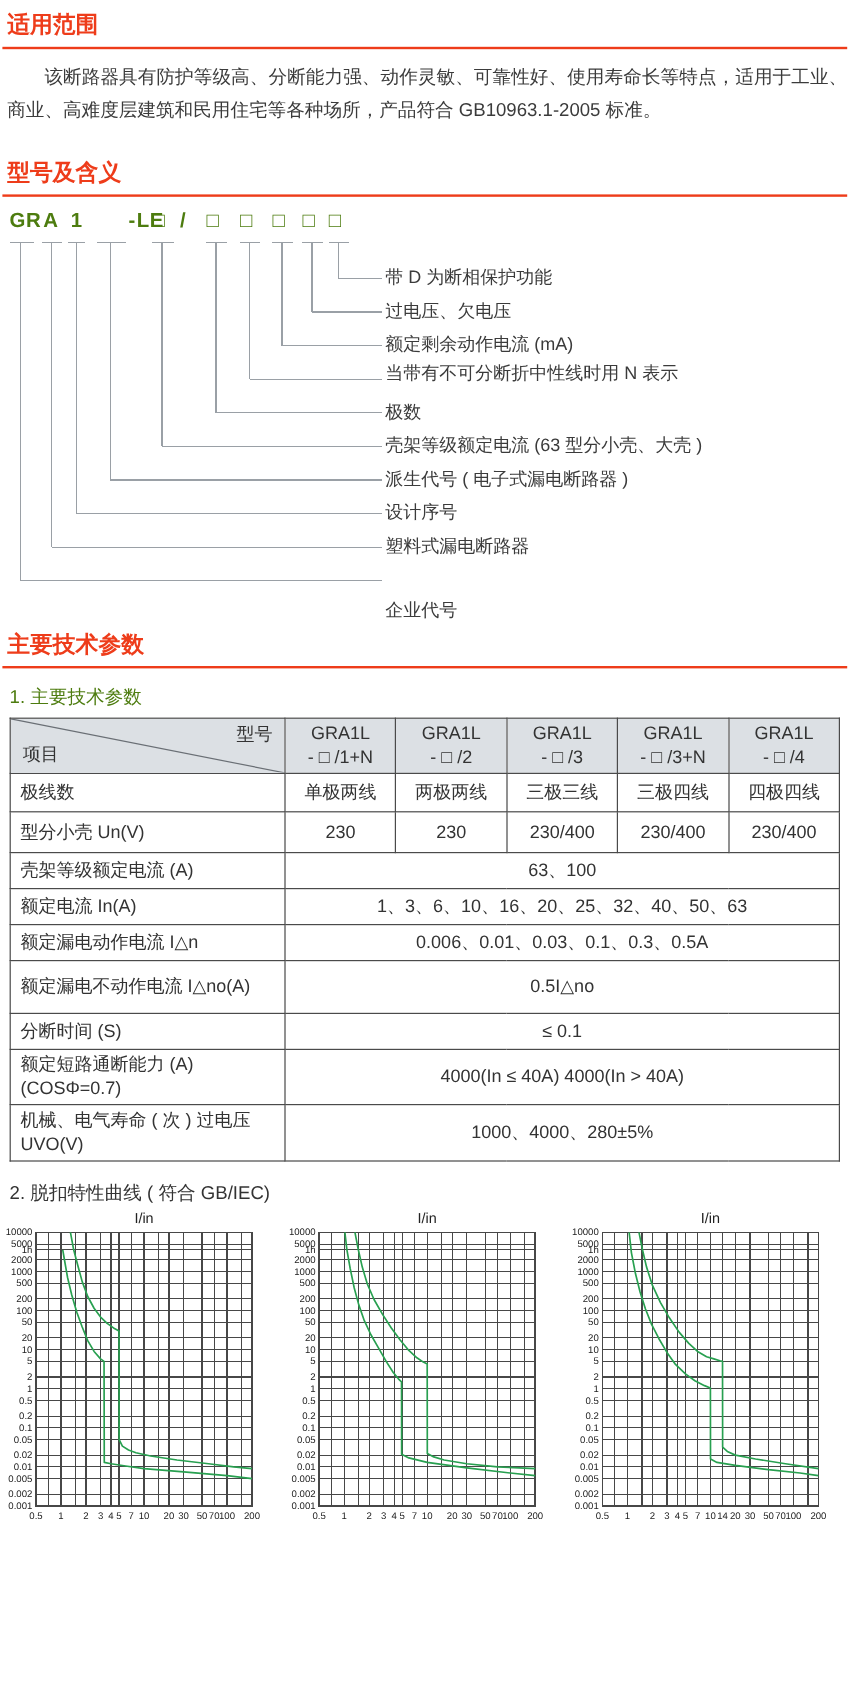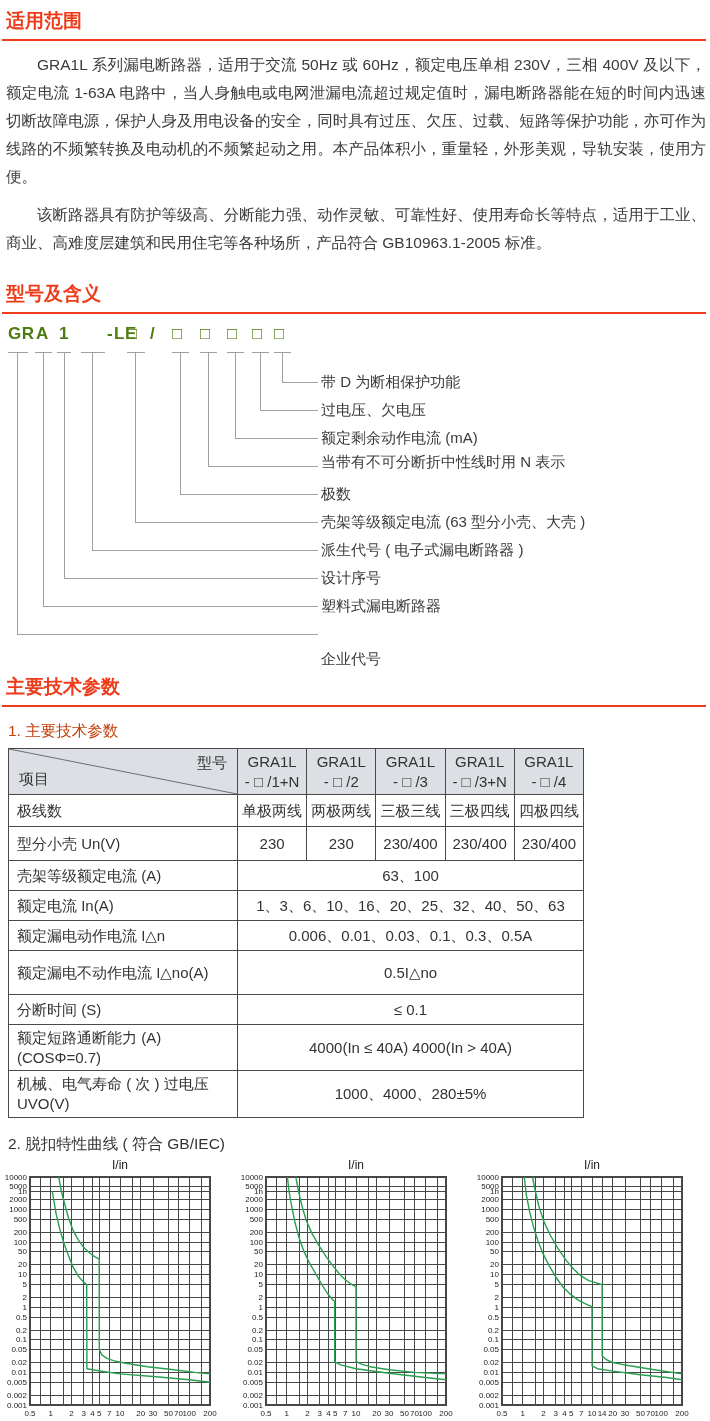--- a/index.html
+++ b/index.html
@@ -46,26 +46,26 @@
     letter-spacing:0.5px;
   }
   .model-label{
     position:absolute;left:313px;
     font-size:15px;color:var(--ink);
     white-space:nowrap;line-height:20px;
   }
   
   .tbl-caption{
     margin:14px 0 6px 8px;
-    font-size:15.5px;color:#c2410c;
+    font-size:15.5px;color:#4d7c0f;
   }
   table.params{
     border-collapse:collapse;
     margin:0 2px 0 8px;
-    width:576px;
+    width:692px;
     font-size:15px;
     color:#333;
     table-layout:fixed;
   }
   table.params th,table.params td{
     border:1px solid #4a4a4a;
     padding:2px 4px;
     text-align:center;
     vertical-align:middle;
     line-height:20px;
@@ -87,21 +87,20 @@
     font-size:15.5px;color:#333;
   }
   .charts-row{display:flex;margin:2px 0 6px 0;}
   .chart{width:236px;}
 </style>
 </head>
 <body>
 
 <div>
   <div class="sec-heading">适用范围</div>
-  <p class="para">GRA1L 系列漏电断路器，适用于交流 50Hz 或 60Hz，额定电压单相 230V，三相 400V 及以下，额定电流 1-63A 电路中，当人身触电或电网泄漏电流超过规定值时，漏电断路器能在短的时间内迅速切断故障电源，保护人身及用电设备的安全，同时具有过压、欠压、过载、短路等保护功能，亦可作为线路的不频繁转换及电动机的不频繁起动之用。本产品体积小，重量轻，外形美观，导轨安装，使用方便。</p>
   <p class="para">该断路器具有防护等级高、分断能力强、动作灵敏、可靠性好、使用寿命长等特点，适用于工业、商业、高难度层建筑和民用住宅等各种场所，产品符合 GB10963.1-2005 标准。</p>
 </div>
 
 <div style="margin-top:16px;">
   <div class="sec-heading">型号及含义</div>
   <div id="model-diagram">
       <span class="code-part" style="left: 0px;">GR</span>
       <span class="code-part" style="left: 28px;">A</span>
       <span class="code-part" style="left: 51px;">1</span>
       <span class="code-part" style="left: 72px; margin-left: 34px;">LE</span>

